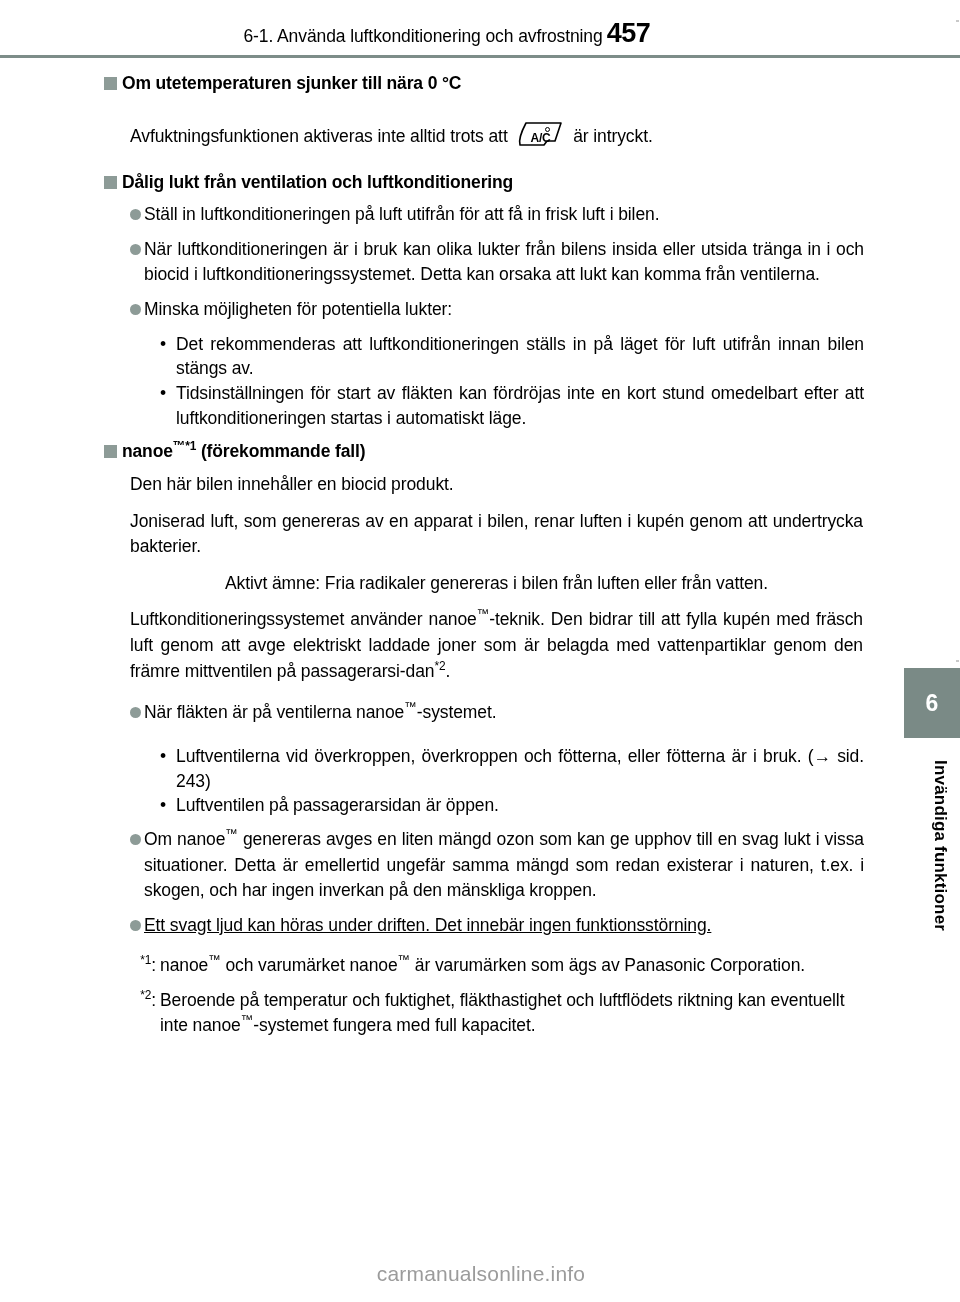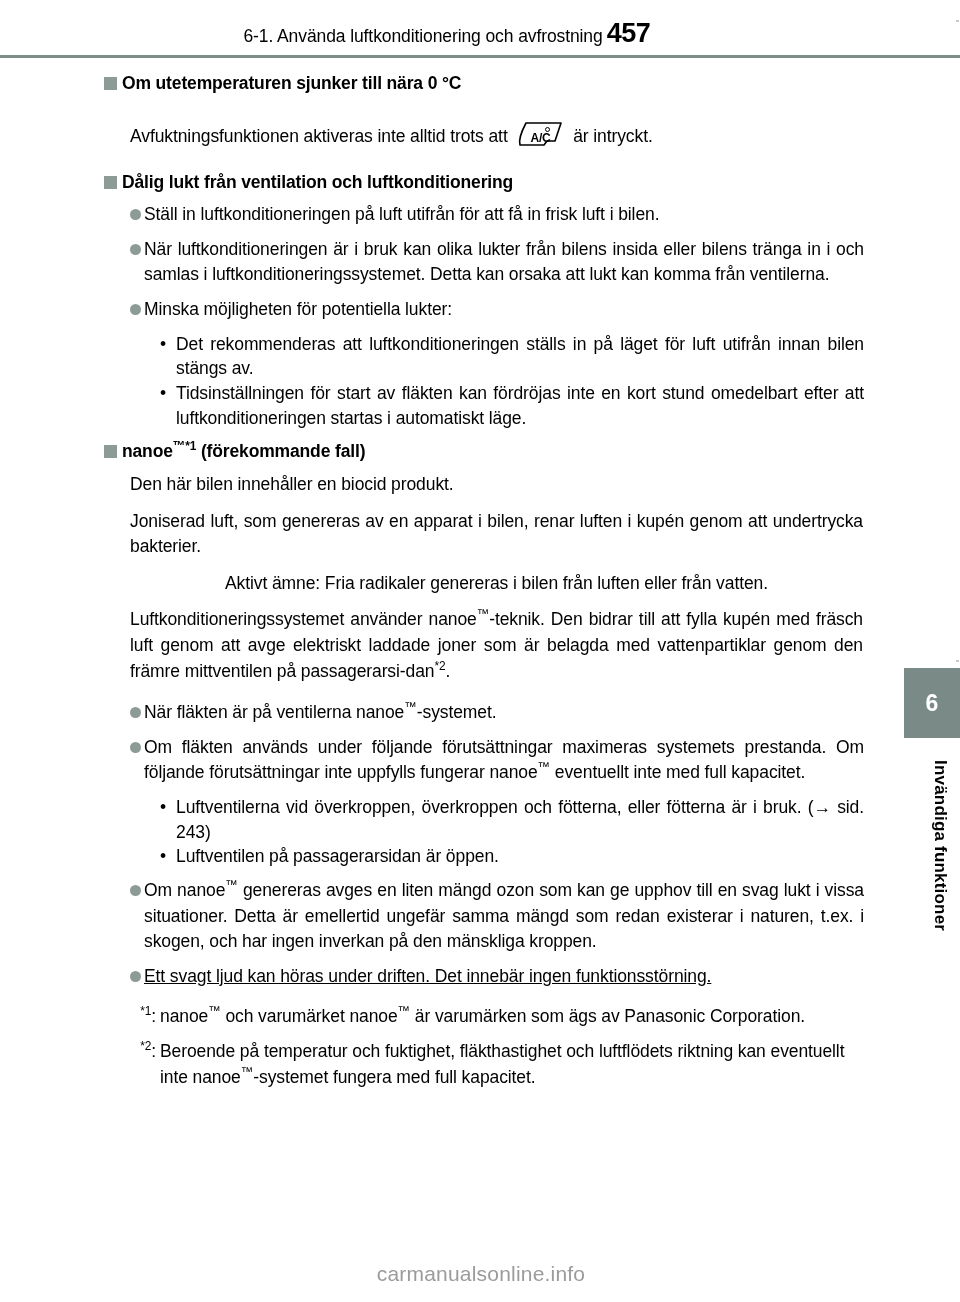--- a/index.html
+++ b/index.html
@@ -284,21 +284,21 @@
 
   <div class="gap-s"></div>
 
   <div class="bullet">
     <span class="dot"></span>
     <span class="btxt">Ställ in luftkonditioneringen på luft utifrån för att få in frisk luft i bilen.</span>
   </div>
   <div class="gap-s"></div>
   <div class="bullet">
     <span class="dot"></span>
-    <span class="btxt">När luftkonditioneringen är i bruk kan olika lukter från bilens insida eller bilens tränga in i och samlas i luftkonditioneringssystemet. Detta kan orsaka att lukt kan komma från ventilerna.</span>
+    <span class="btxt">När luftkonditioneringen är i bruk kan olika lukter från bilens insida eller utsida tränga in i och biocid i luftkonditioneringssystemet. Detta kan orsaka att lukt kan komma från ventilerna.</span>
   </div>
   <div class="gap-s"></div>
   <div class="bullet">
     <span class="dot"></span>
     <span class="btxt">Minska möjligheten för potentiella lukter:</span>
   </div>
 
   <div class="gap-s"></div>
 
   <div class="sub">
@@ -328,24 +328,20 @@
 
   <div class="para indent"><span>Luftkonditioneringssystemet använder nanoe</span><span class="tm">™</span><span>-teknik. Den bidrar till att fylla kupén med fräsch luft genom att avge elektriskt laddade joner som är belagda med vattenpartiklar genom den främre mittventilen på passagerarsi-dan</span><span class="sup">*2</span><span>.</span></div>
 
   <div class="gap-m"></div>
 
   <div class="bullet">
     <span class="dot"></span>
     <span class="btxt"><span>När fläkten är på ventilerna nanoe</span><span class="tm">™</span><span>-systemet.</span></span>
   </div>
   <div class="gap-s"></div>
-  <div class="bullet">
-    <span class="dot"></span>
-    <span class="btxt"><span>Om fläkten används under följande förutsättningar maximeras systemets prestanda. Om följande förutsättningar inte uppfylls fungerar nanoe</span><span class="tm">™</span><span> eventuellt inte med full kapacitet.</span></span>
-  </div>
 
   <div class="gap-s"></div>
 
   <div class="sub">
     <span class="sdot">•</span>
     <span class="stxt">Luftventilerna vid överkroppen, överkroppen och fötterna, eller fötterna är i bruk. (→ sid. 243)</span>
   </div>
   <div class="sub">
     <span class="sdot">•</span>
     <span class="stxt">Luftventilen på passagerarsidan är öppen.</span>

